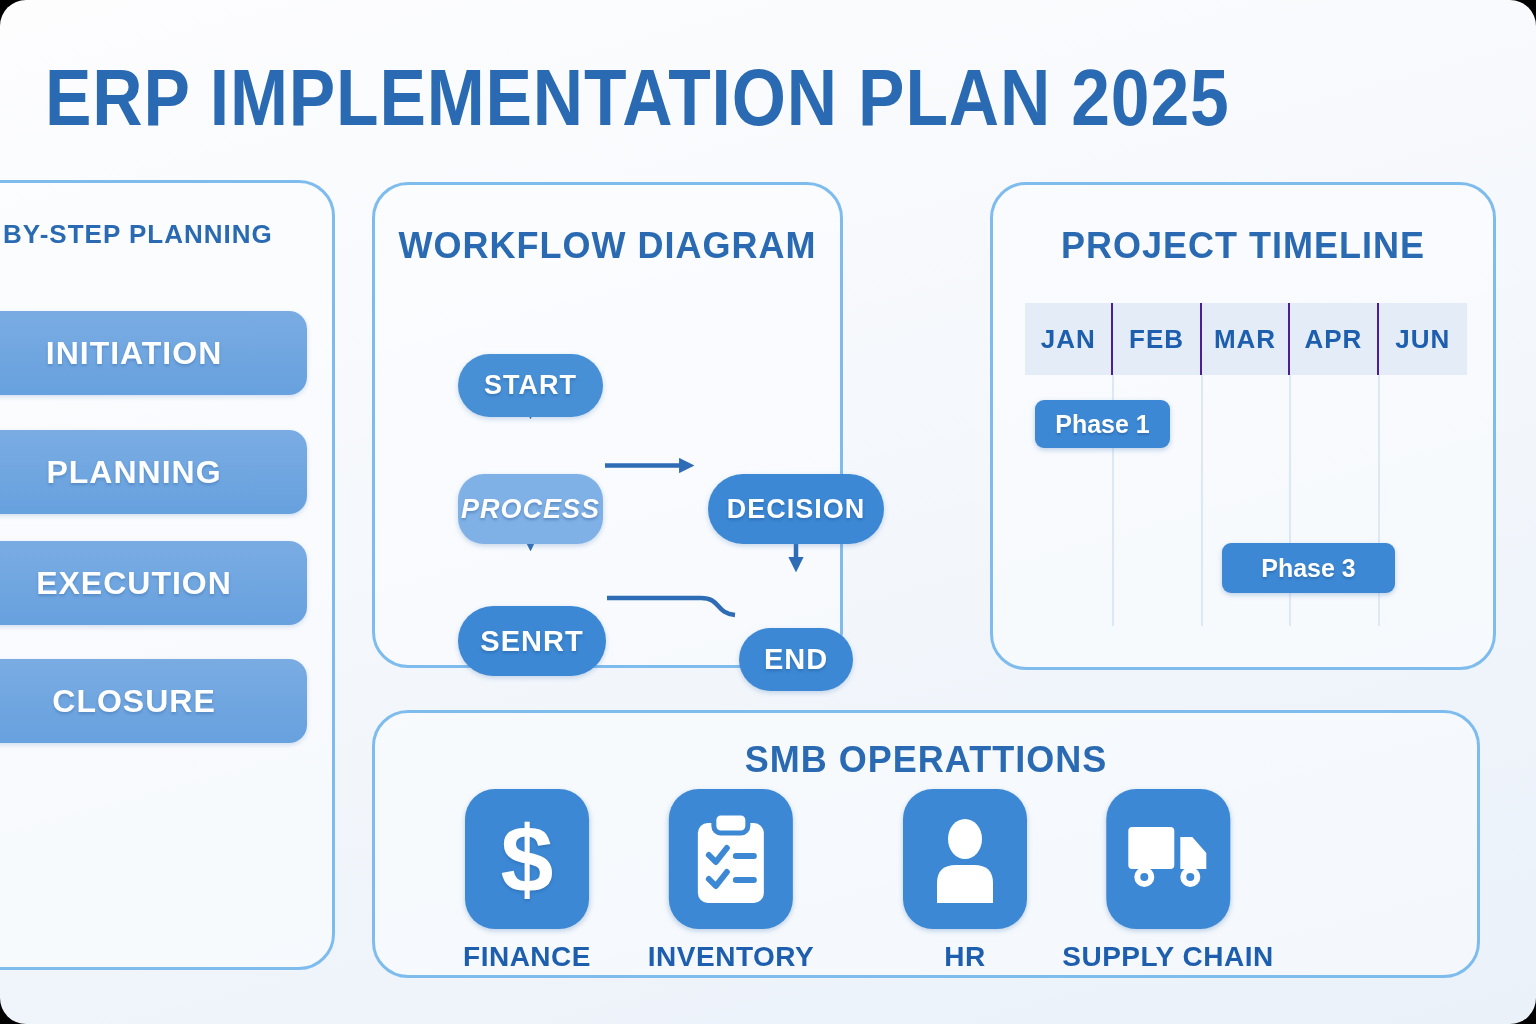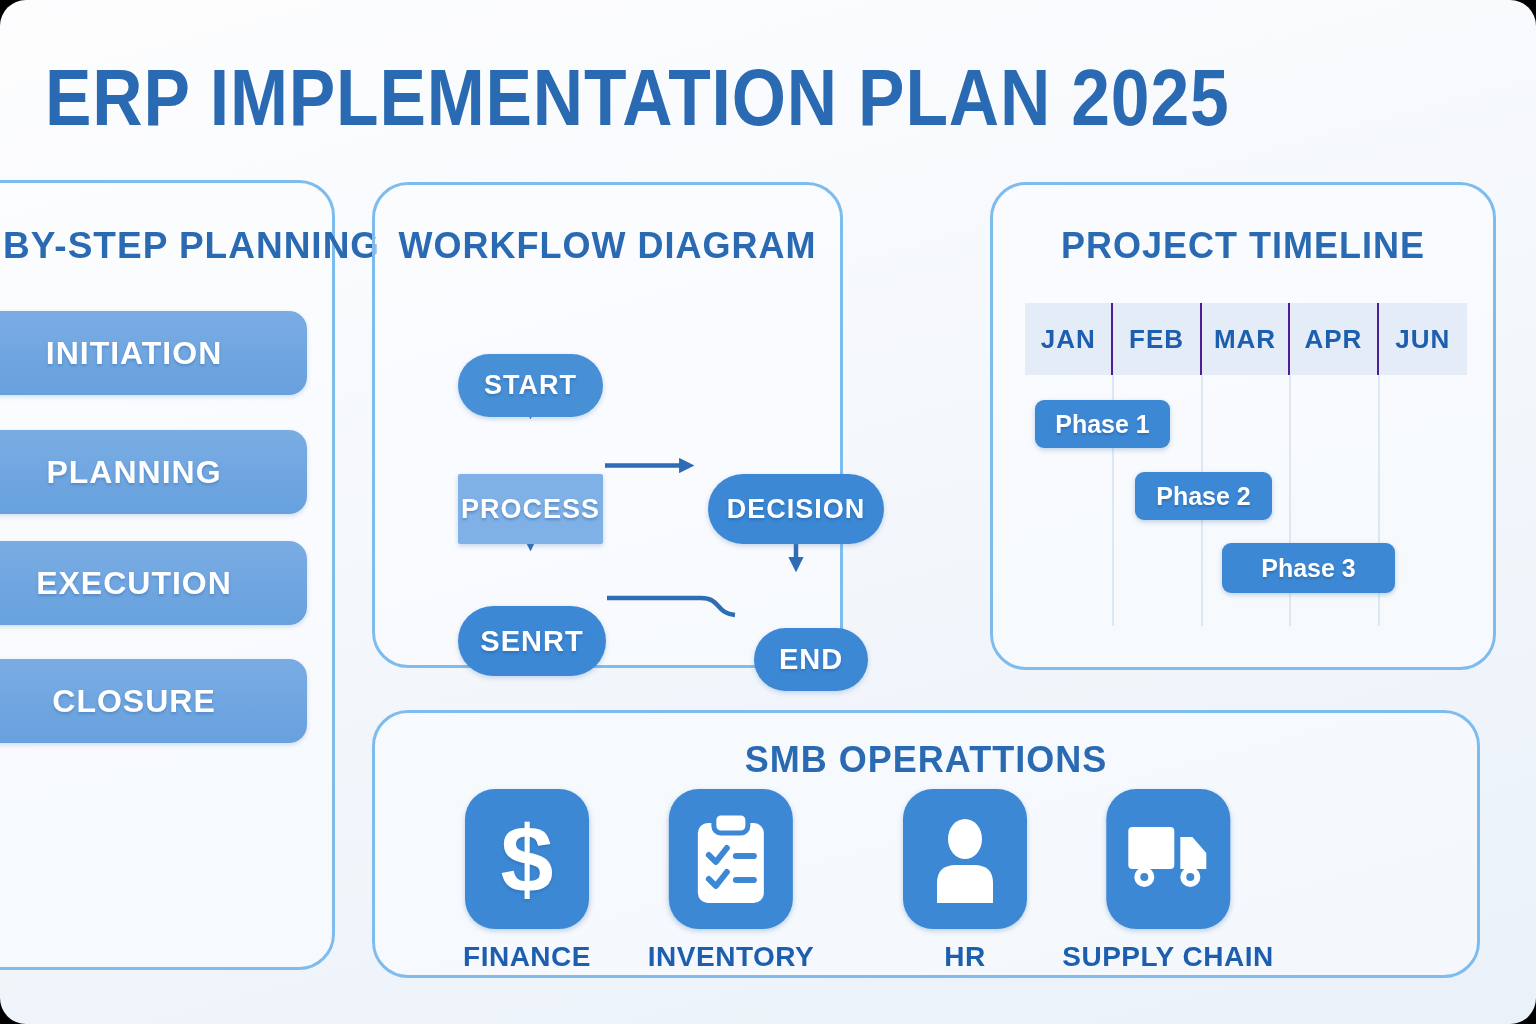--- a/index.html
+++ b/index.html
@@ -20,44 +20,44 @@
   .panel{
     position:absolute;border:3px solid #7fbcee;border-radius:36px;
     background:rgba(252,253,255,0.55);box-sizing:border-box;
   }
   .panel-title{
     font-weight:bold;color:#2a6ab2;font-size:36px;letter-spacing:1px;
     text-align:center;white-space:nowrap;
   }
   
   #planning{left:-70px;top:180px;width:405px;height:790px;}
-  #planning .panel-title{position:absolute;left:70px;top:42px;text-align:right;font-size:37px;}
+  #planning .panel-title{position:absolute;left:70px;top:36px;text-align:right;font-size:26px;}
   .step-btn{
     position:absolute;left:28px;width:346px;height:84px;border-radius:18px;
     background:linear-gradient(180deg,#7aace3,#67a1de);
     color:#fff;font-weight:bold;font-size:32px;letter-spacing:1px;
     display:flex;align-items:center;justify-content:center;
     text-shadow:0 2px 3px rgba(40,90,150,0.35);
     box-shadow:0 2px 4px rgba(90,140,200,0.25);
   }
   
   #workflow{left:372px;top:182px;width:471px;height:486px;}
   #workflow .panel-title{position:absolute;left:0;right:0;top:40px;}
   .node{
     position:absolute;color:#fff;font-weight:bold;letter-spacing:1px;
     display:flex;align-items:center;justify-content:center;
     text-shadow:0 2px 3px rgba(30,80,140,0.4);
     box-shadow:0 2px 5px rgba(80,130,190,0.3);
     margin-top:43px;
   }
   .node-start   {left:83px; top:126px;width:145px;height:63px;border-radius:32px;background:#4890d6;font-size:27px;}
-  .node-process {left:83px; top:246px;width:145px;height:70px;border-radius:2px;background:#80b1e6;font-size:27px;}
+  .node-process {left:83px; top:246px;width:145px;height:70px;border-radius:26px;background:#80b1e6;font-size:27px;font-style:italic;}
   .node-decision{left:333px;top:246px;width:176px;height:70px;border-radius:35px;background:#3c88d4;font-size:27px;}
   .node-sent    {left:83px; top:378px;width:148px;height:70px;border-radius:35px;background:#3c88d4;font-size:29px;}
-  .node-end     {left:379px;top:400px;width:114px;height:63px;border-radius:32px;background:#3c88d4;font-size:29px;}
+  .node-end     {left:364px;top:400px;width:114px;height:63px;border-radius:32px;background:#3c88d4;font-size:29px;}
   .flow-arrows{position:absolute;left:0;top:0;pointer-events:none;}
   
   #timeline{left:990px;top:182px;width:506px;height:488px;}
   #timeline .panel-title{position:absolute;left:0;right:0;top:40px;}
   .gantt{position:absolute;left:32px;top:118px;width:442px;height:323px;}
   .gantt-header{
     position:absolute;left:0;top:0;width:100%;height:72px;background:#e3ecf7;
     display:grid;grid-template-columns:repeat(5,1fr);
   }
   .month-cell{
@@ -137,21 +137,20 @@
         <div class="month-cell">MAR</div>
         <div class="month-cell">APR</div>
         <div class="month-cell">JUN</div>
       </div>
       <div class="gantt-vline" style="left:87px"></div>
       <div class="gantt-vline" style="left:176px"></div>
       <div class="gantt-vline" style="left:264px"></div>
       <div class="gantt-vline" style="left:353px"></div>
 
       <div class="gantt-bar" style="left:10px;top:97px;width:135px">Phase 1</div>
-      <div class="gantt-bar" style="left:110px;top:169px;width:137px">Phase 2</div>
       <div class="gantt-bar" style="left:197px;top:240px;width:173px;height:50px">Phase 3</div>
     </div>
   </div>
 
   <div class="panel" id="operations">
     <div class="panel-title">SMB OPERATTIONS</div>
 
     <div class="op-item" style="left:152px">
       <div class="op-tile">
         <span class="dollar-glyph">$</span>

